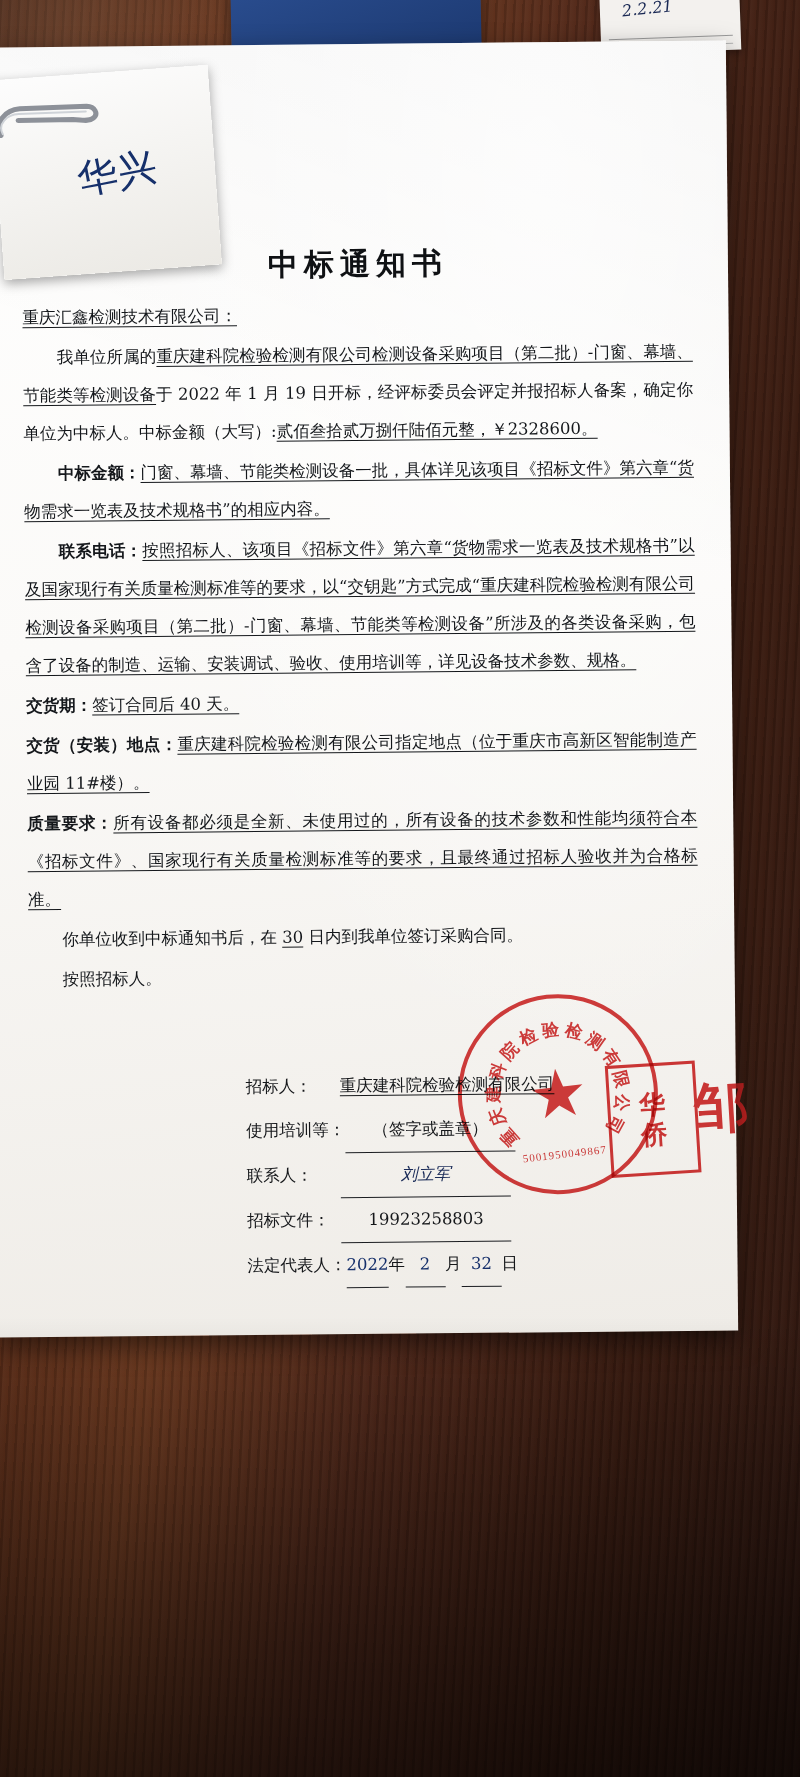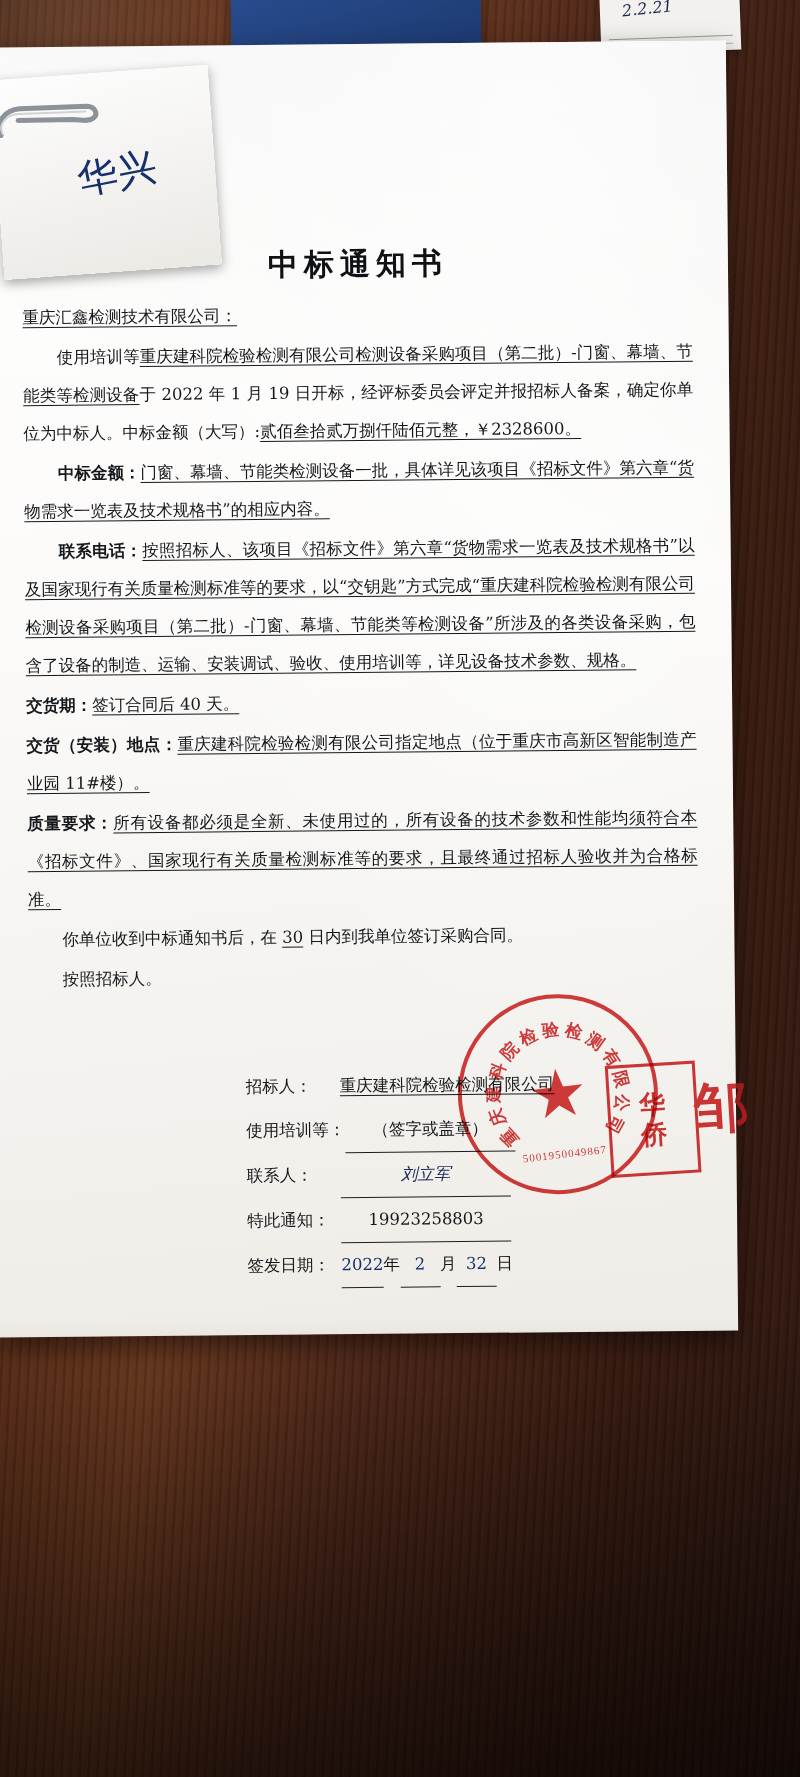--- a/index.html
+++ b/index.html
@@ -207,21 +207,21 @@
       </svg>
 
       <div class="doc-title">中标通知书</div>
 
       <div class="body-text">
         <p class="p">
           <span class="u">重庆汇鑫检测技术有限公司：</span>
         </p>
 
         <p class="p indent">
-          <span>使用培训等</span><span class="u">重庆建科院检验检测有限公司检测设备采购项目（第二批）-门窗、幕墙、节能类等检测设备</span><span>于 2022 年 1 月 19 日开标，经评标委员会评定并报招标人备案，确定你单位为中标人。中标金额（大写）:</span><span class="u">贰佰叁拾贰万捌仟陆佰元整，￥2328600。</span>
+          <span>我单位所属的</span><span class="u">重庆建科院检验检测有限公司检测设备采购项目（第二批）-门窗、幕墙、节能类等检测设备</span><span>于 2022 年 1 月 19 日开标，经评标委员会评定并报招标人备案，确定你单位为中标人。中标金额（大写）:</span><span class="u">贰佰叁拾贰万捌仟陆佰元整，￥2328600。</span>
         </p>
 
         <p class="p indent">
           <span class="lbl">中标金额：</span><span class="u">门窗、幕墙、节能类检测设备一批，具体详见该项目《招标文件》第六章“货物需求一览表及技术规格书”的相应内容。</span>
         </p>
 
         <p class="p indent">
           <span class="lbl">联系电话：</span><span class="u">按照招标人、该项目《招标文件》第六章“货物需求一览表及技术规格书”以及国家现行有关质量检测标准等的要求，以“交钥匙”方式完成“重庆建科院检验检测有限公司检测设备采购项目（第二批）-门窗、幕墙、节能类等检测设备”所涉及的各类设备采购，包含了设备的制造、运输、安装调试、验收、使用培训等，详见设备技术参数、规格。</span>
         </p>
 
@@ -250,24 +250,24 @@
         <div class="sign-row">
           <span class="sign-key">招标人：</span><span class="u">重庆建科院检验检测有限公司</span>
         </div>
         <div class="sign-row">
           <span class="sign-key">使用培训等：</span><span class="blank">（签字或盖章）</span>
         </div>
         <div class="sign-row">
           <span class="sign-key">联系人：</span><span class="blank hand">刘立军</span>
         </div>
         <div class="sign-row">
-          <span class="sign-key">特此通知：</span><span class="blank">19923258803</span>
-        </div>
-        <div class="sign-row">
-          <span class="sign-key">签发日期：</span><span class="blank tiny hand-date-sign">2022</span><span>年</span><span class="blank tiny hand-date-sign">2</span><span>月</span><span class="blank tiny hand-date-sign">32</span><span>日</span>
+          <span class="sign-key">招标文件：</span><span class="blank">19923258803</span>
+        </div>
+        <div class="sign-row">
+          <span class="sign-key">法定代表人：</span><span class="blank tiny hand-date-sign">2022</span><span>年</span><span class="blank tiny hand-date-sign">2</span><span>月</span><span class="blank tiny hand-date-sign">32</span><span>日</span>
         </div>
       </div>
 
       <div class="seal">
         <div class="seal-ring"></div>
         <div class="seal-star">★</div>
         <div class="seal-text" id="sealArc">
             <span style="transform: rotate(-125deg) translate(-50%, -76px) rotate(0deg); transform-origin: 0px 0px; left: 50%; top: 50%; position: absolute;">重</span>
             <span style="transform: rotate(-104.167deg) translate(-50%, -76px) rotate(0deg); transform-origin: 0px 0px; left: 50%; top: 50%; position: absolute;">庆</span>
             <span style="transform: rotate(-83.3333deg) translate(-50%, -76px) rotate(0deg); transform-origin: 0px 0px; left: 50%; top: 50%; position: absolute;">建</span>

